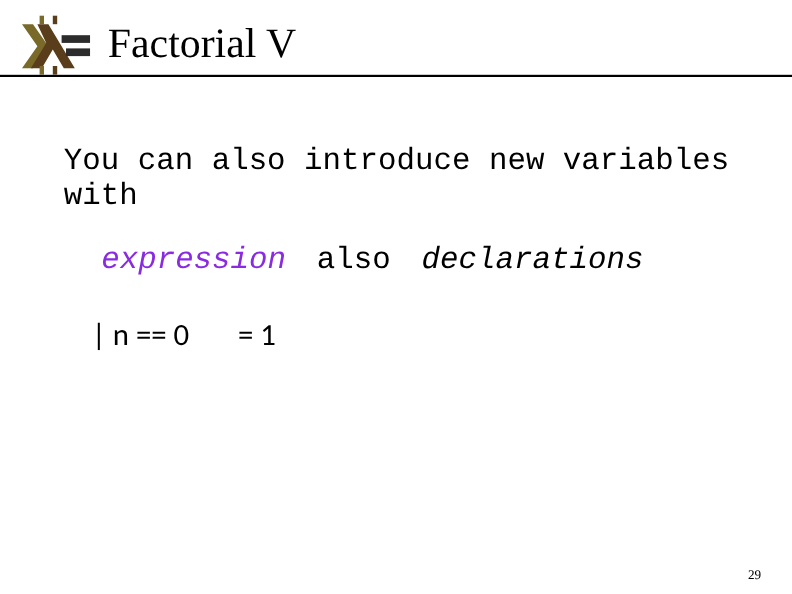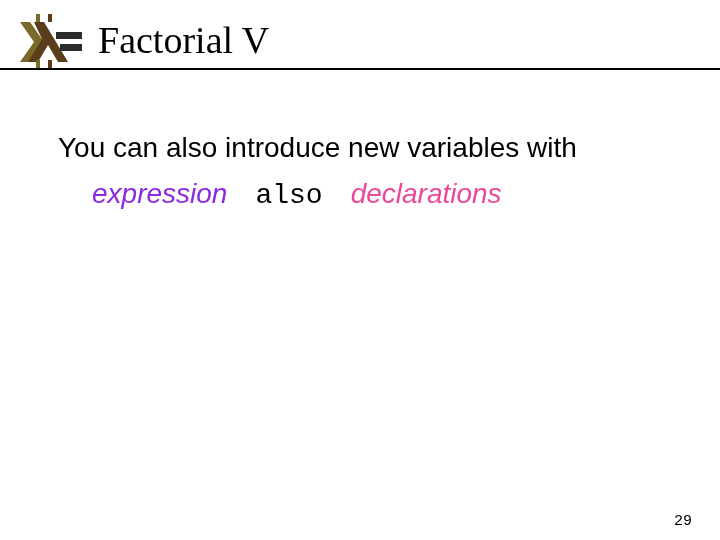--- a/index.html
+++ b/index.html
@@ -41,51 +41,51 @@
     background: #000;
   }
   .body {
     position: absolute;
     left: 58px;
     top: 132px;
     width: 620px;
   }
   .intro {
     font-size: 28px;
-    font-family: Liberation Sans, sans-serif;
-    margin-bottom: 14px;
+    font-family: Liberation Mono, monospace;
+    margin-bottom: 26px;
   }
   .syntax {
     font-size: 28px;
     margin-left: 34px;
     margin-bottom: 34px;
   }
   .ital {
     font-style: italic;
-    font-family: Liberation Sans, sans-serif;
+    font-family: Liberation Mono, monospace;
   }
   .purple { color: #8a2be2; }
-  .green  { color: #ec4899; }
+  .green  { color: #000000; }
   .kw {
     font-family: "Courier New", Courier, monospace;
     color: #000;
   }
   .code {
     font-size: 28px;
     font-family: Calibri, Arial, sans-serif;
     line-height: 1.3;
     color: #000;
   }
   .codeln { white-space: pre; }
   .page-num {
     position: absolute;
     right: 16px;
     bottom: 10px;
-    font-size: 15px;
-    font-family: Liberation Mono, monospace;
+    font-size: 12px;
+    font-family: Liberation Serif, serif;
     text-align: center;
   }
 </style>
 </head>
 <body>
 
 <div class="slide">
 
   <div class="logo">
     <svg viewBox="0 0 68 54" width="68" height="54">
@@ -113,17 +113,18 @@
 
     <div class="syntax">
       <span class="ital purple">expression</span>
       <span>&nbsp;&nbsp;</span>
       <span class="kw">also</span>
       <span>&nbsp;&nbsp;</span>
       <span class="ital green">declarations</span>
     </div>
 
     <div class="code">
+      <div class="codeln">    | n == 0       = 1</div>
     </div>
   </div>
 
   <div class="page-num">29</div>
 </div>
 
 </body></html>

